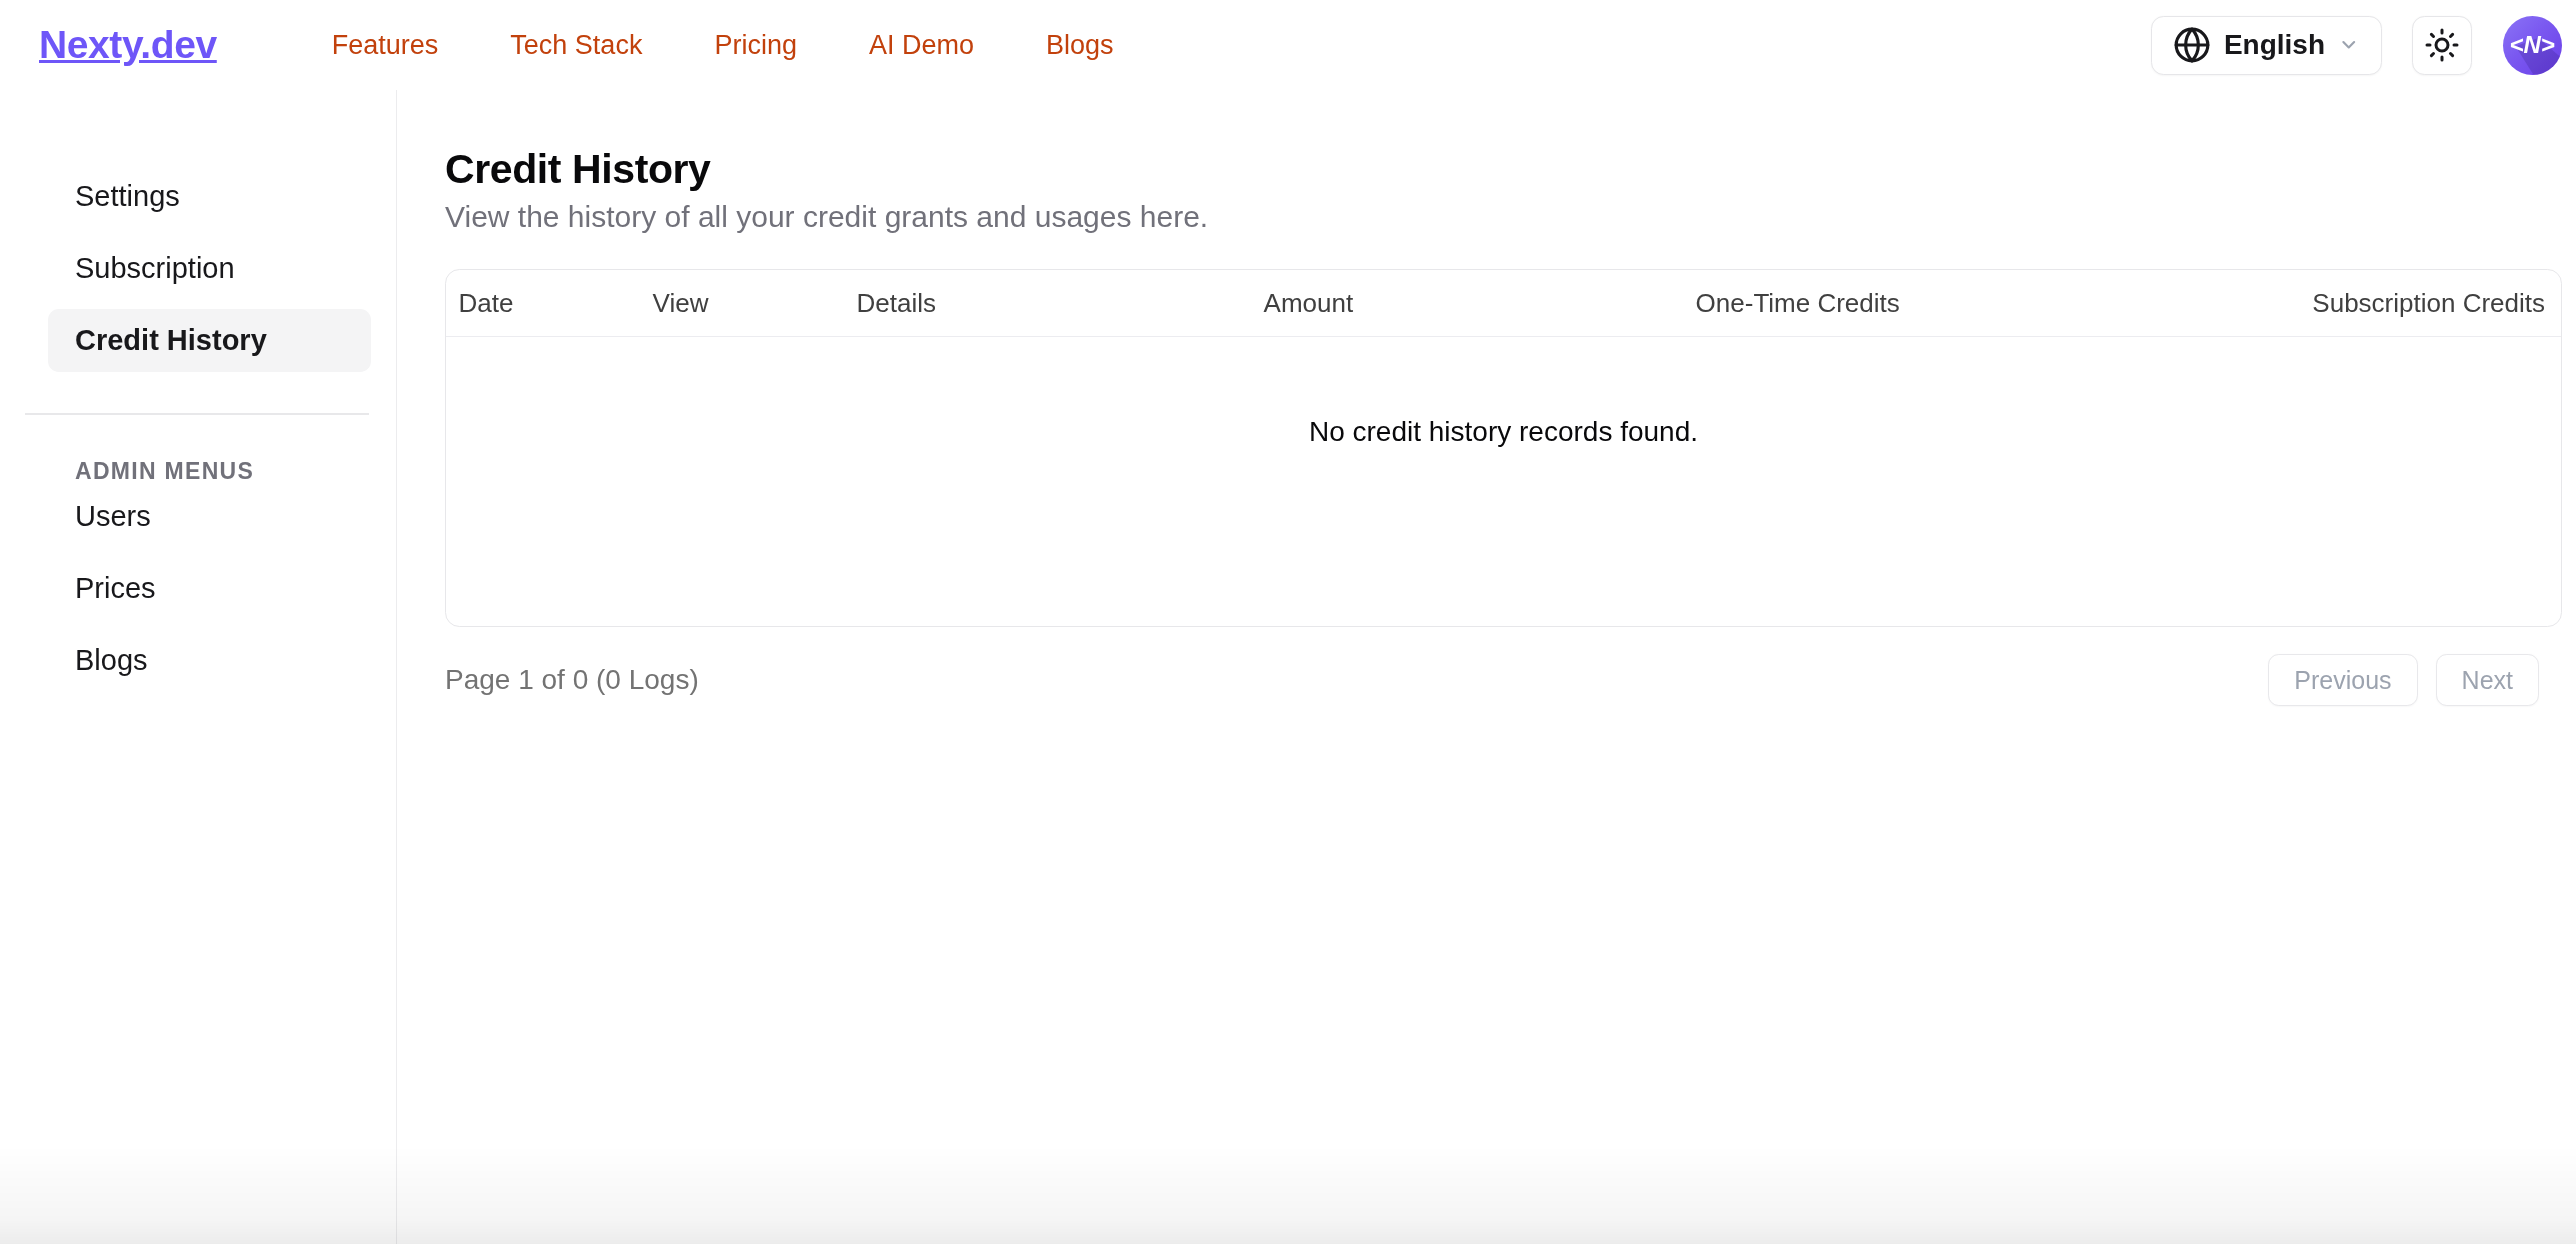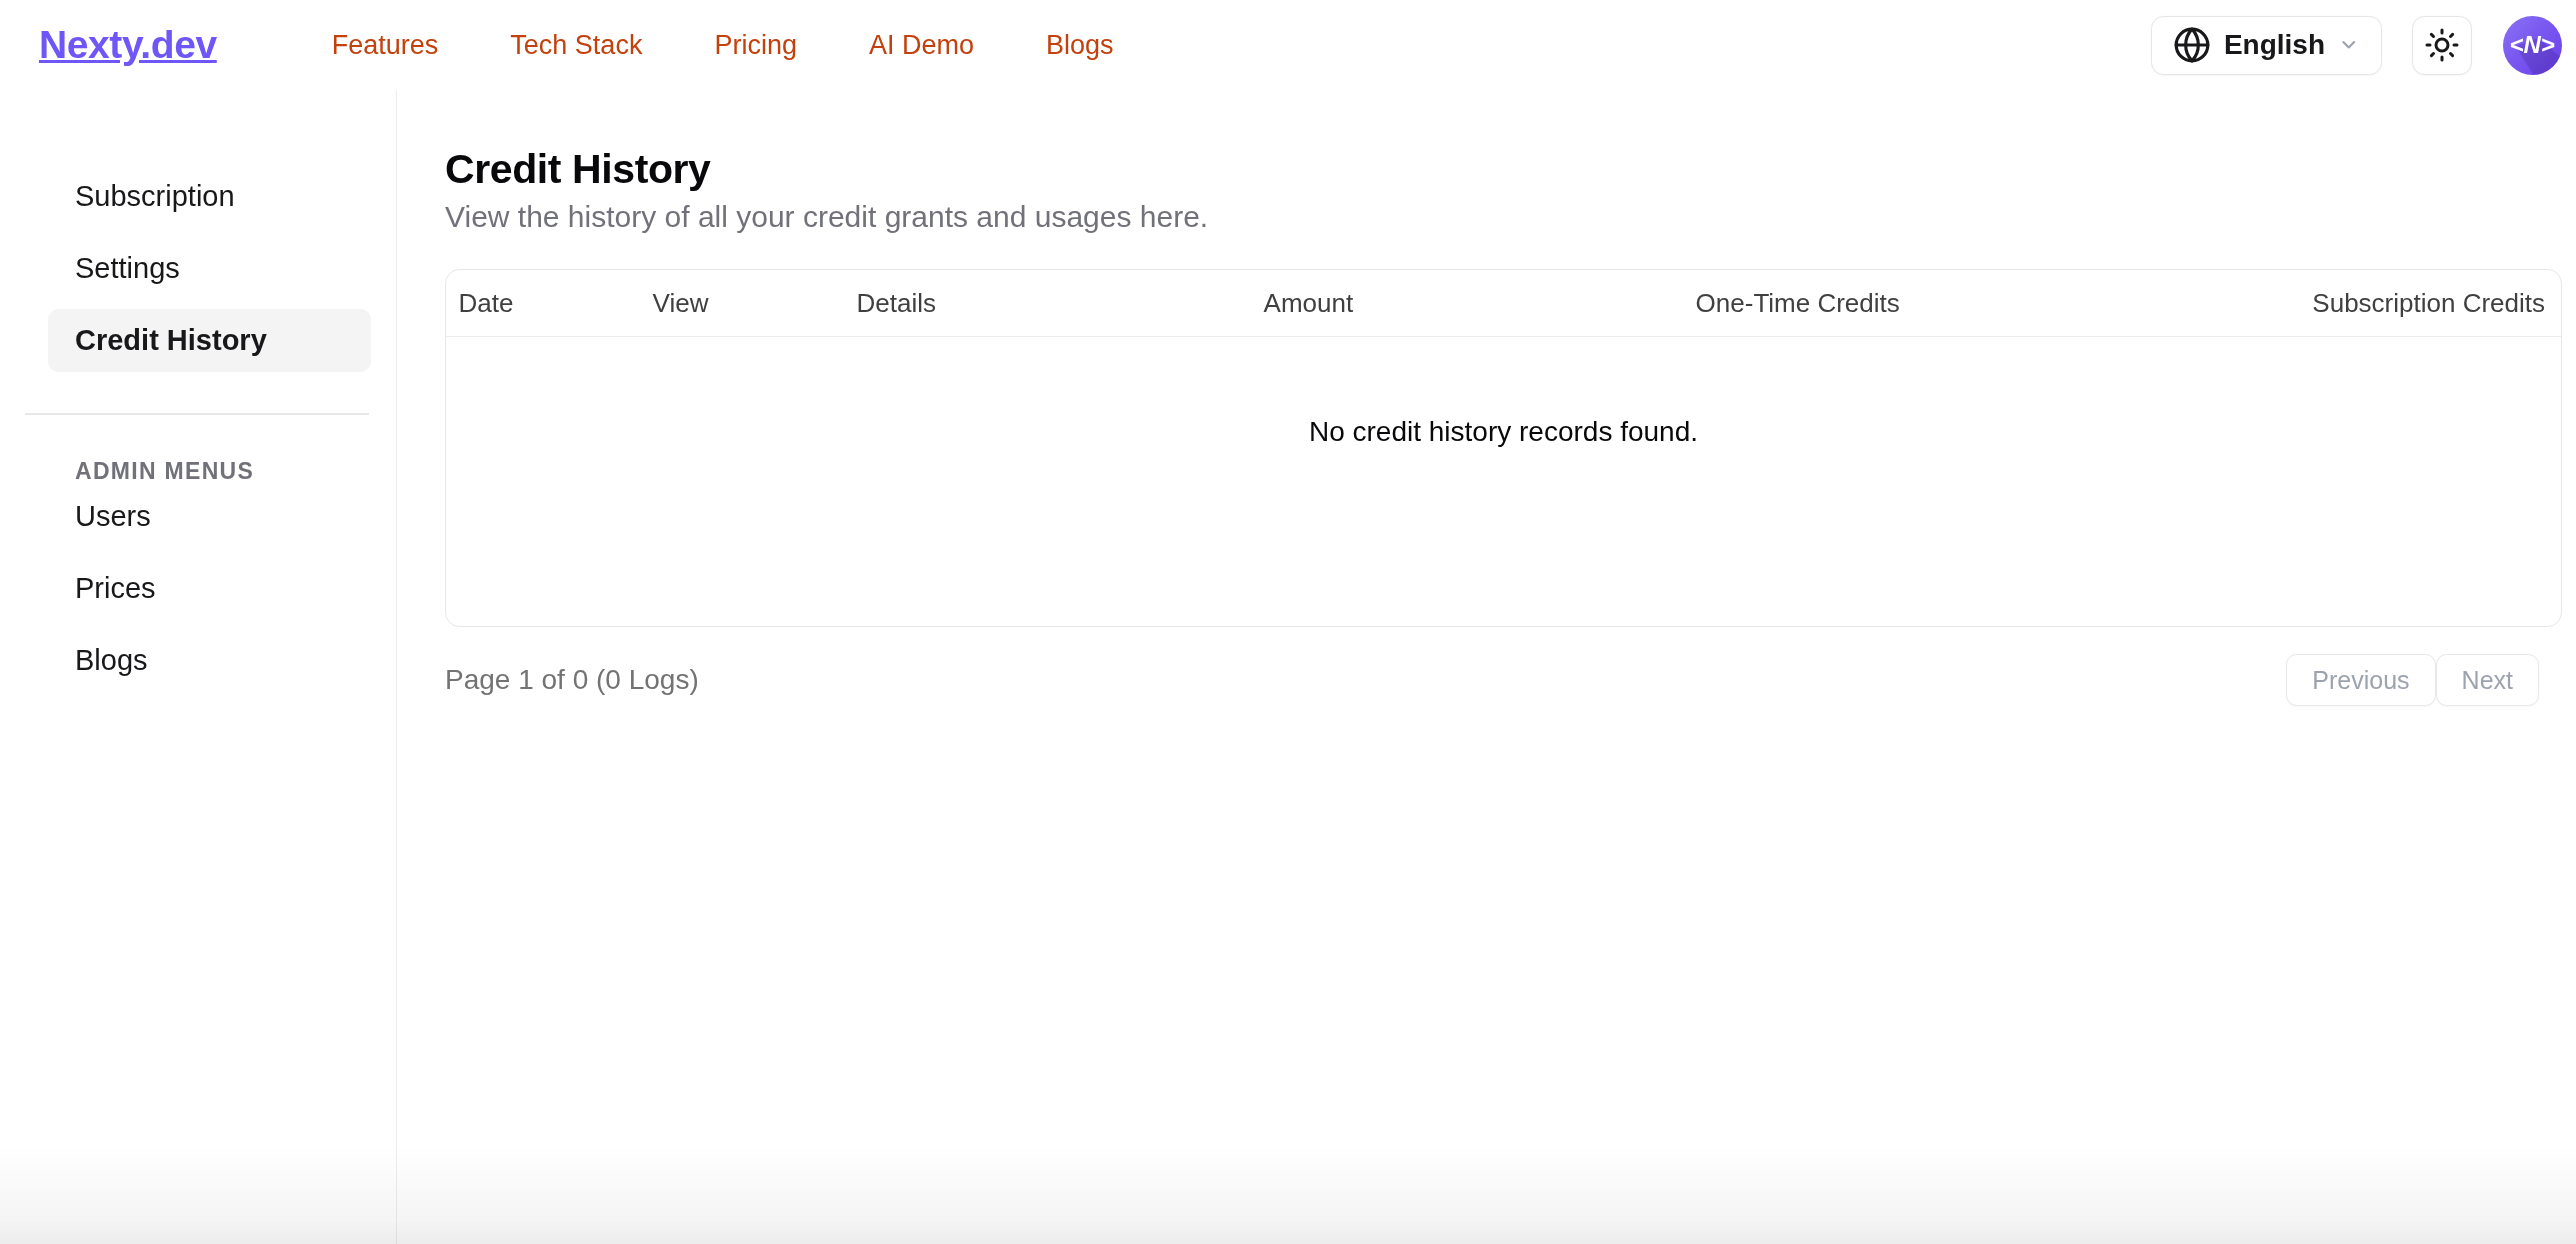--- a/index.html
+++ b/index.html
@@ -138,21 +138,21 @@
     font-size: 28px;
     color: #09090b;
   }
   .pagination-row {
     margin-top: 27px;
     width: 2117px;
     display: flex;
     align-items: center;
   }
   .page-summary { font-size: 28px; color: #737373; }
-  .pager-buttons { margin-left: auto; display: flex; margin-right: 23px; justify-content: center; }
+  .pager-buttons { margin-left: auto; display: flex; gap: 18px; margin-right: 23px; justify-content: center; }
   .pager-btn {
     height: 52px;
     padding: 0 25px;
     background: #fff;
     border: 1.8px solid #e8e8eb;
     border-radius: 10.8px;
     font-family: "Liberation Sans", sans-serif;
     font-size: 25px;
     font-weight: 500;
     color: #9ca3af;
@@ -217,22 +217,22 @@
 
     <div class="avatar">
       <span>&lt;N&gt;</span>
     </div>
   </div>
 </header>
 
 <div class="shell">
 
   <aside class="sidebar">
+    <div class="side-item">Settings</div>
     <div class="side-item">Subscription</div>
-    <div class="side-item">Settings</div>
     <div class="side-item active">Credit History</div>
 
     <div class="side-divider"></div>
 
     <div class="admin-label">ADMIN MENUS</div>
 
     <div class="side-item">Users</div>
     <div class="side-item">Prices</div>
     <div class="side-item">Blogs</div>
   </aside>

